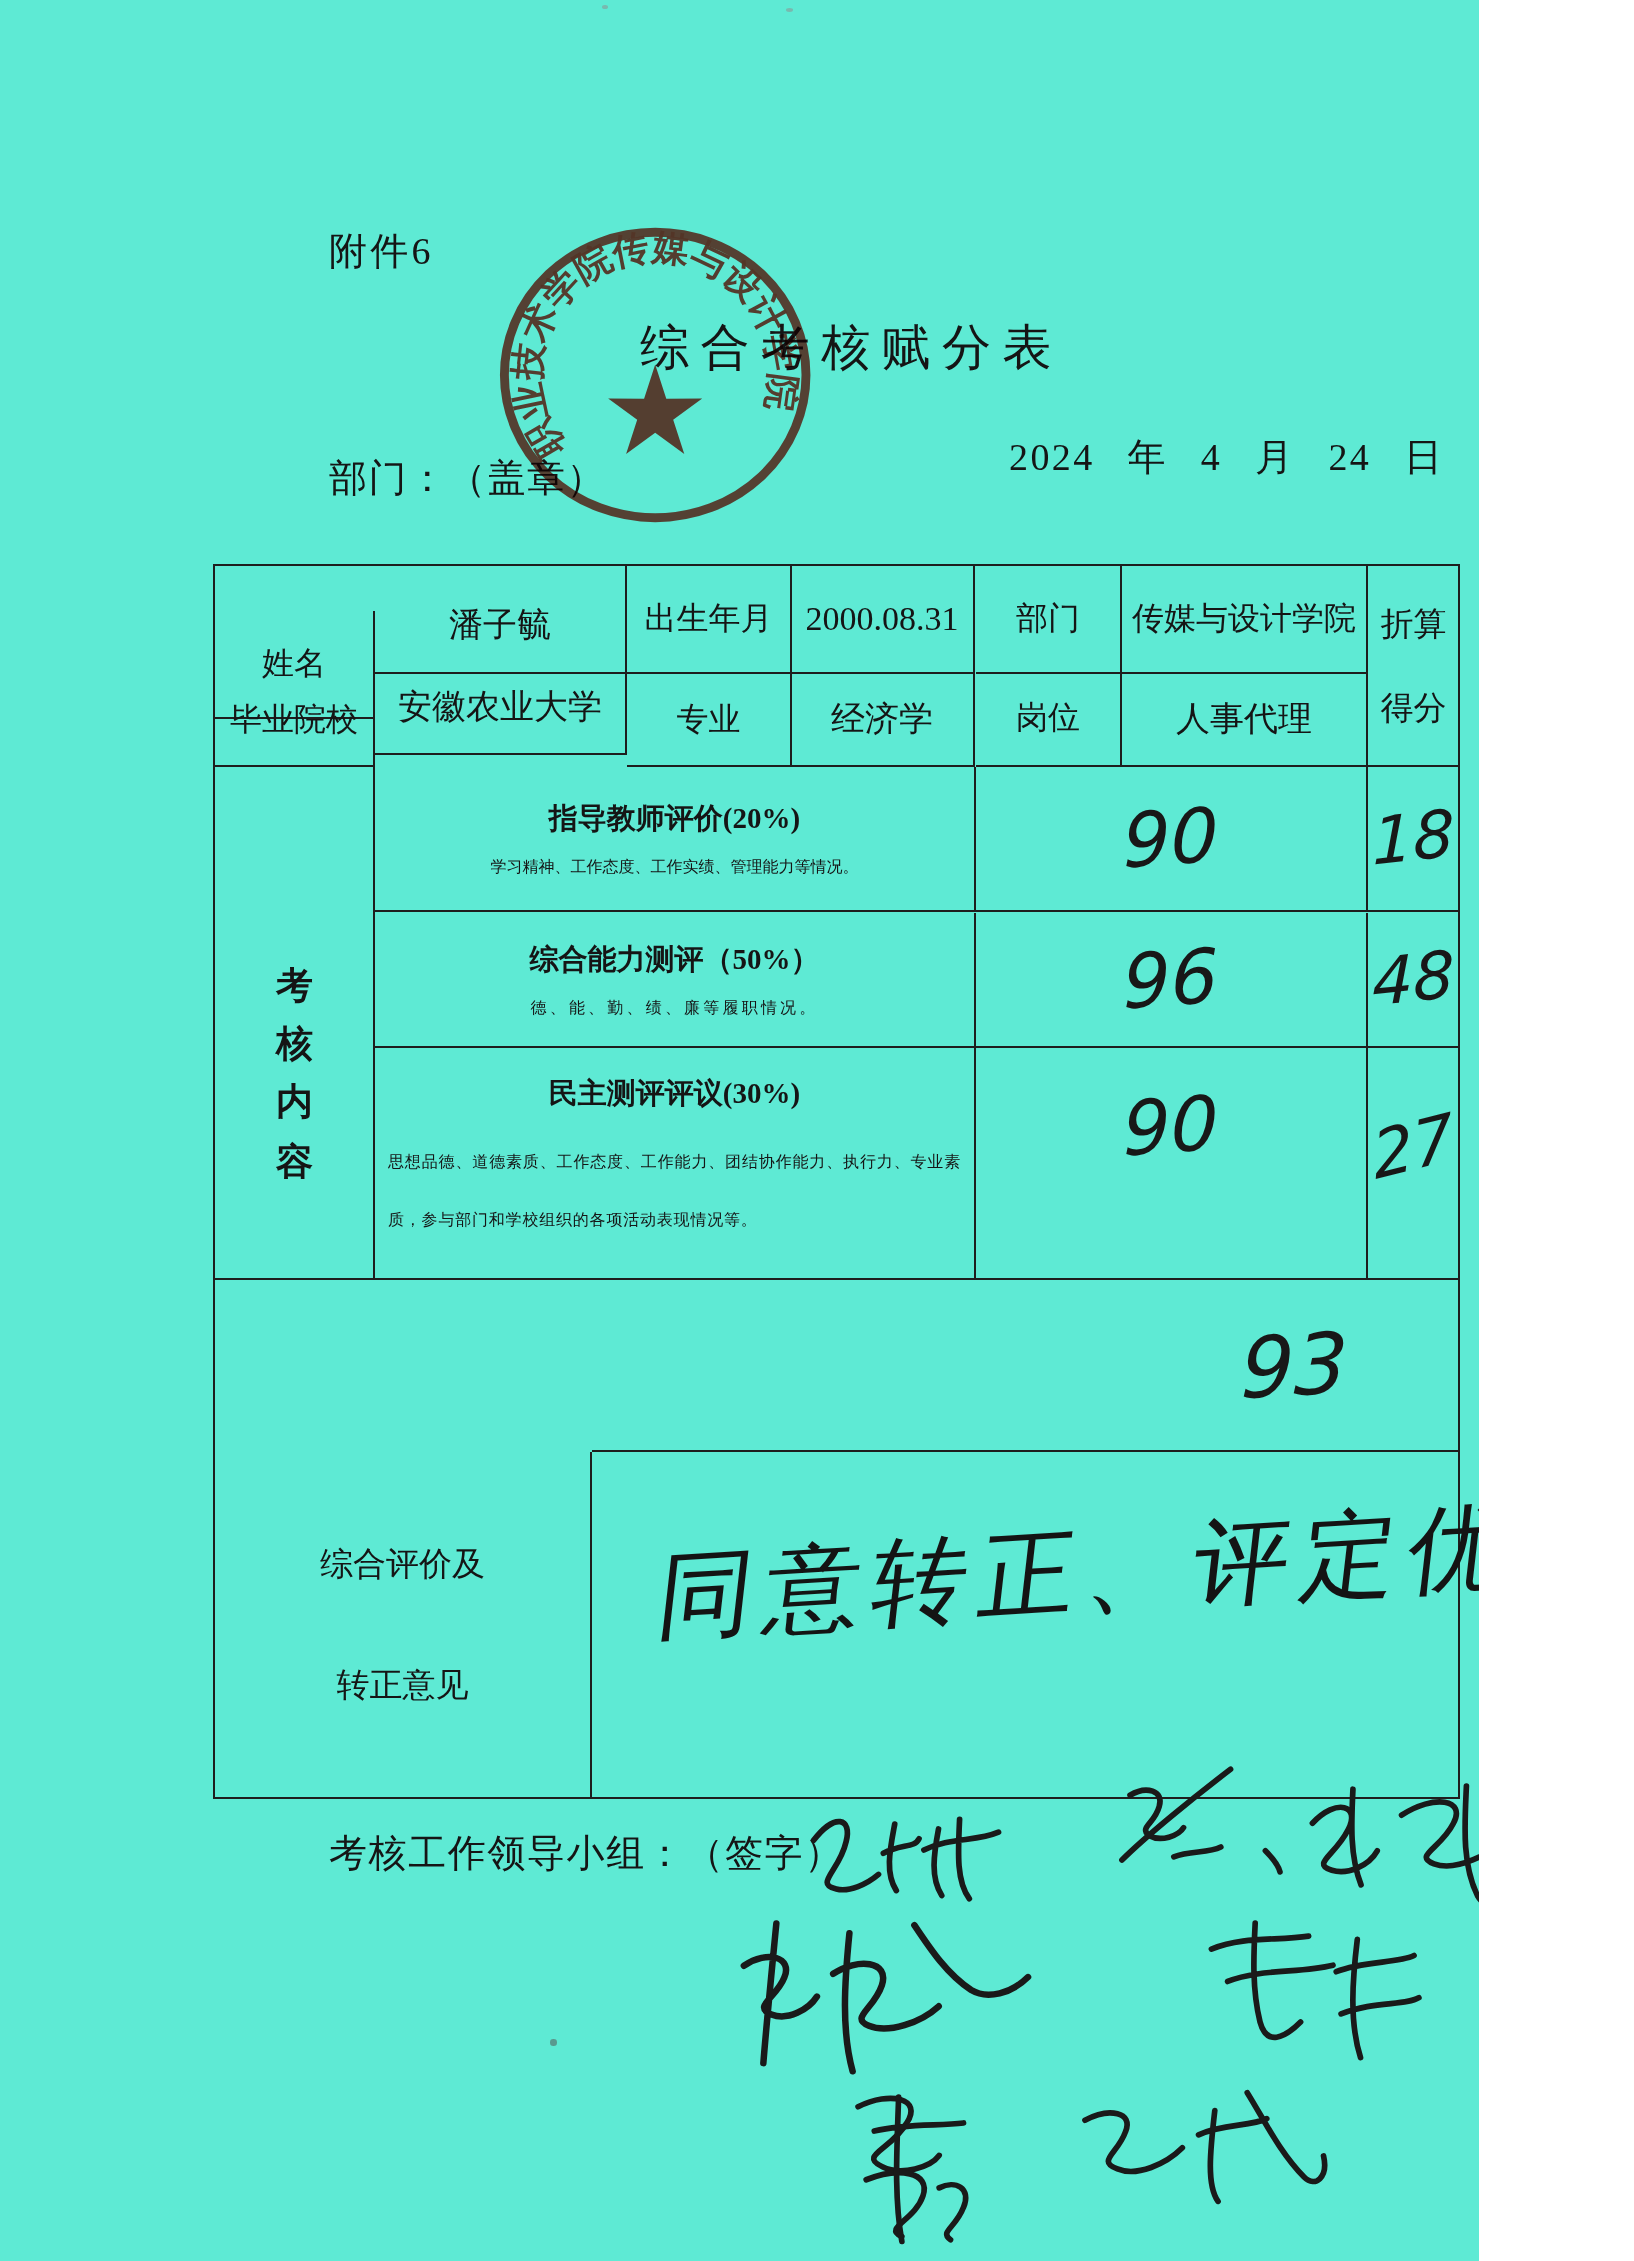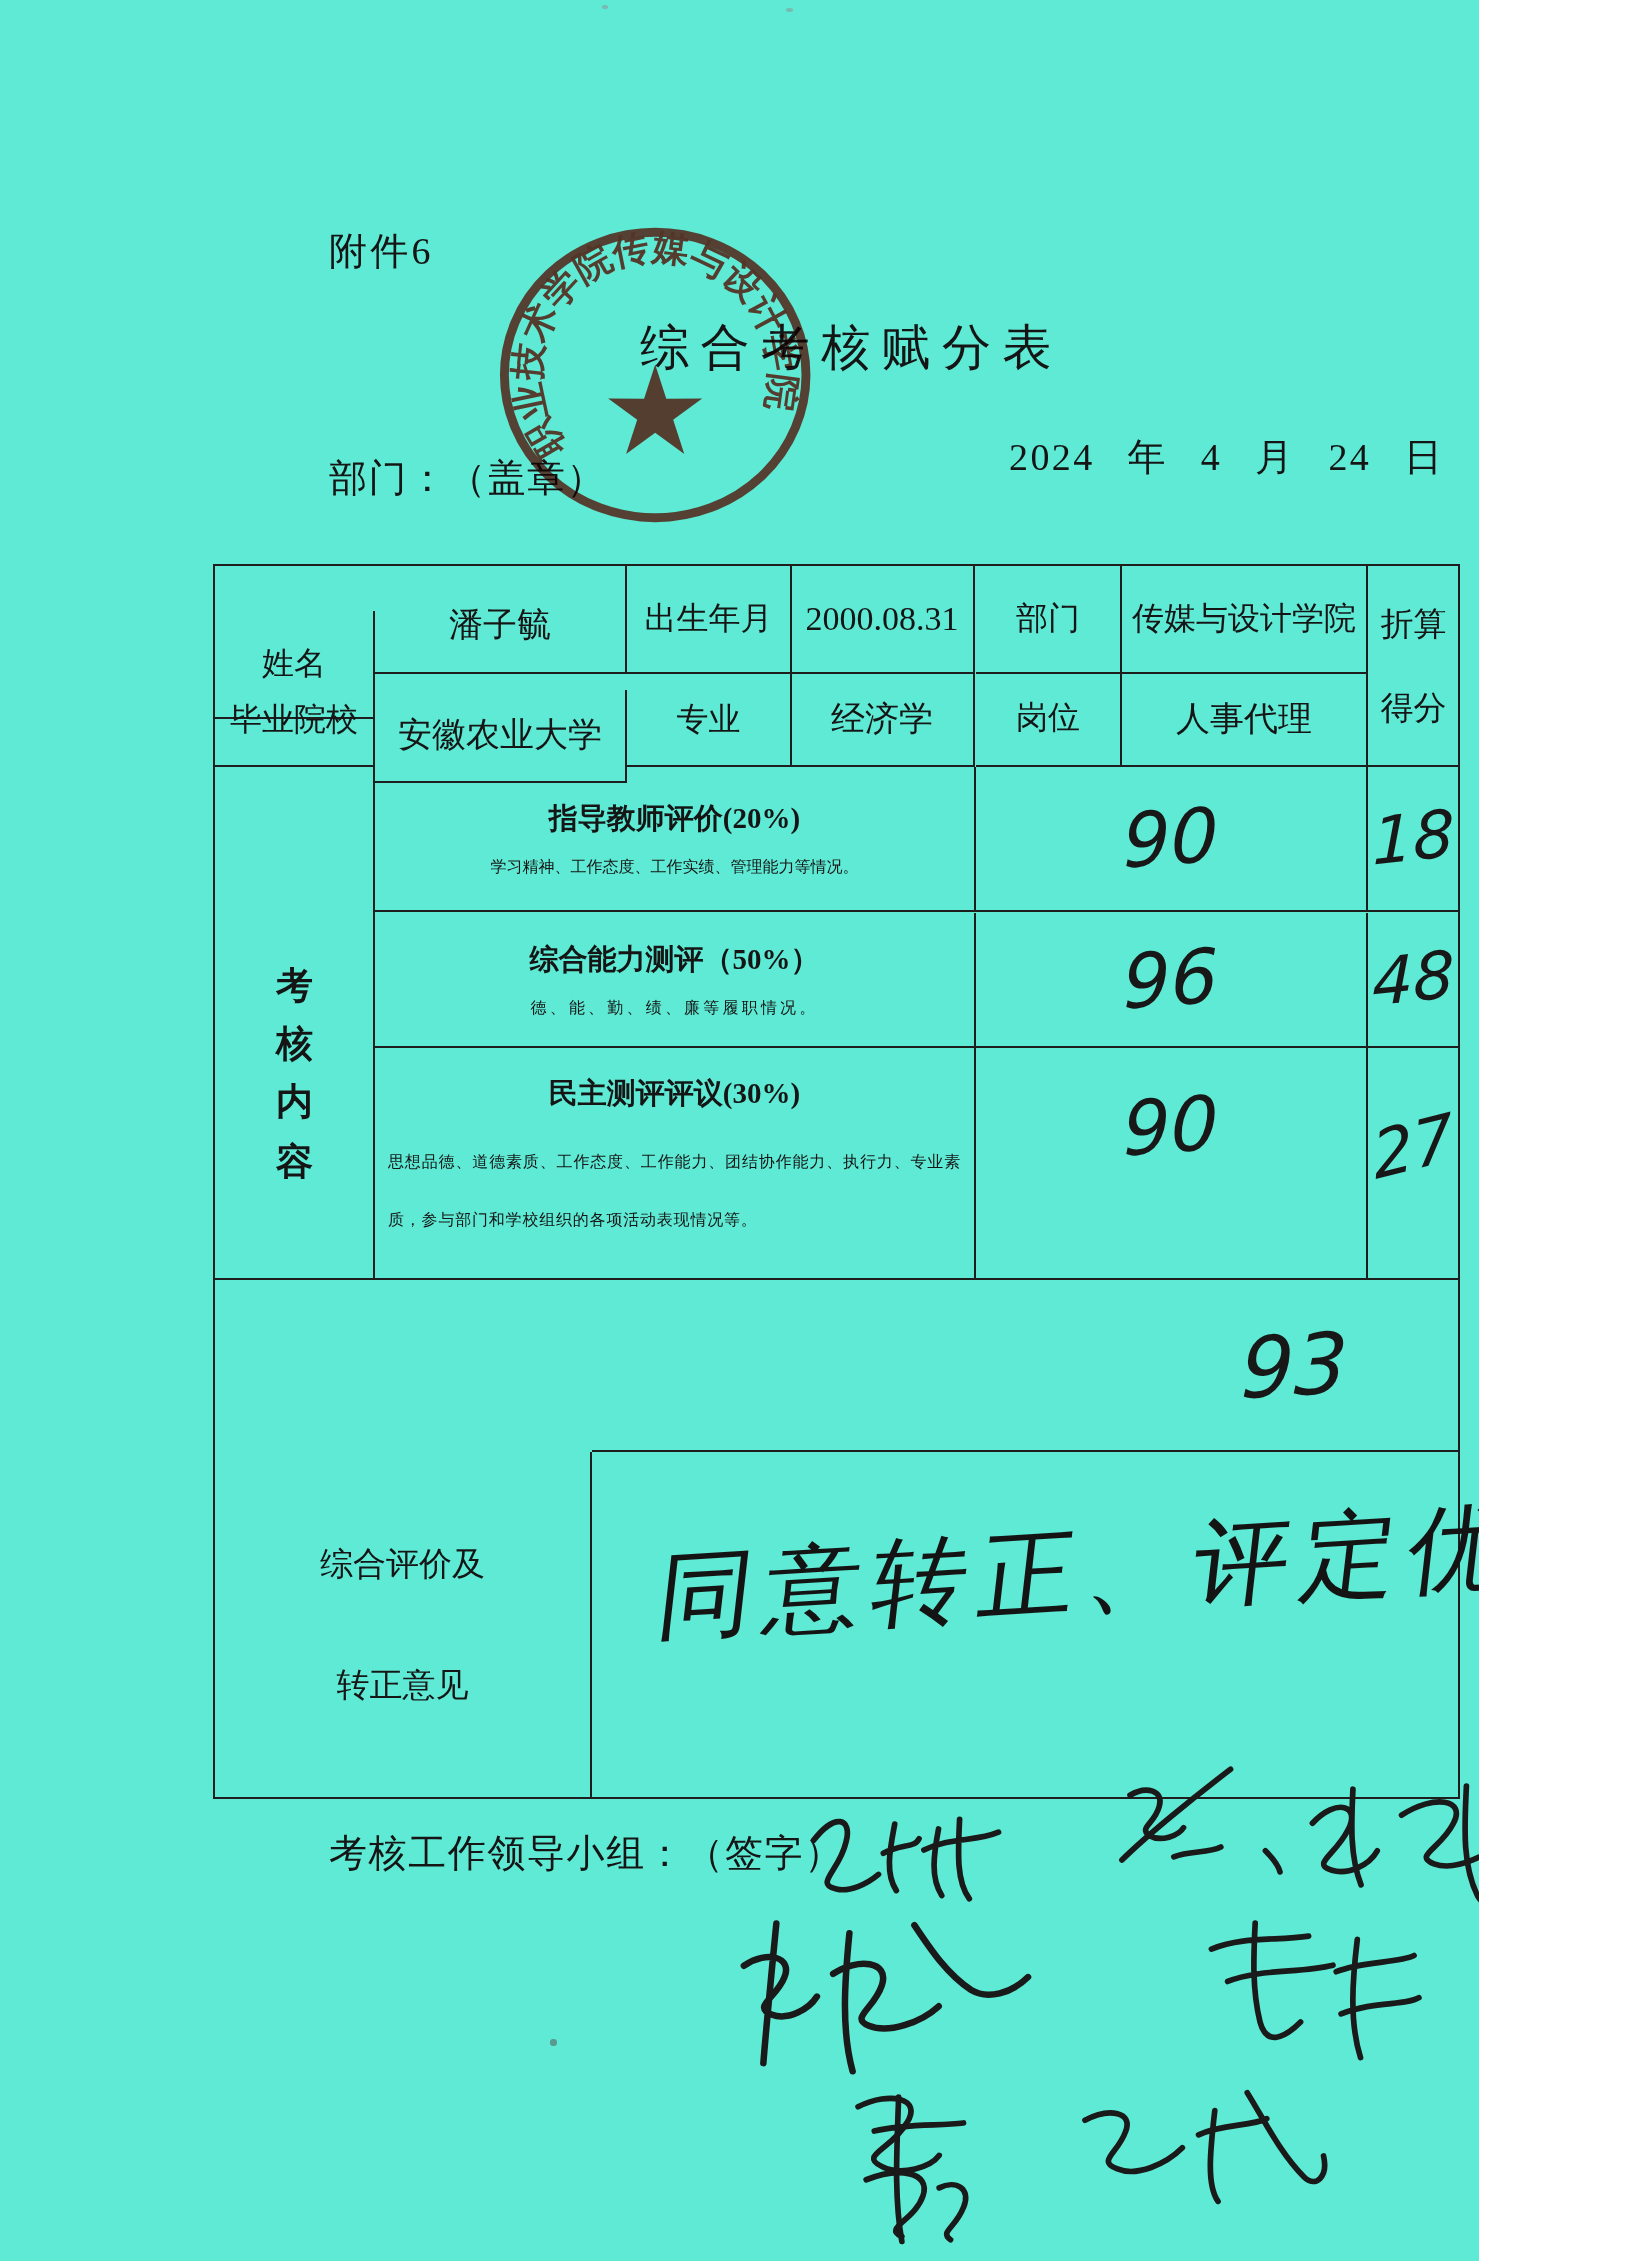--- a/index.html
+++ b/index.html
@@ -80,21 +80,21 @@
     <div class="cell val" style="left:160px;top:0;width:252px;height:108px;padding-top:11.4px;">潘子毓</div>
     <div class="cell" style="left:412px;top:0;width:165px;height:108px;">出生年月</div>
     <div class="cell val" style="left:576px;top:0;width:184px;height:108px;">2000.08.31</div>
     <div class="cell" style="left:761px;top:0;width:146px;height:108px;">部门</div>
     <div class="cell val" style="left:907px;top:0;width:246px;height:108px;font-size:32px;">传媒与设计学院</div>
     <div class="cell no-r" style="left:1153px;top:0;width:91px;height:201px;">
       <span class="wrap2">折算得分</span>
     </div>
 
     <div class="cell" style="left:0;top:108px;width:160px;height:93px;">毕业院校</div>
-    <div class="cell val" style="left:160px;top:124px;width:252px;height:93px;">安徽农业大学</div>
+    <div class="cell val" style="left:160px;top:96px;width:252px;height:93px;">安徽农业大学</div>
     <div class="cell" style="left:412px;top:108px;width:165px;height:93px;">专业</div>
     <div class="cell val" style="left:576px;top:108px;width:184px;height:93px;">经济学</div>
     <div class="cell" style="left:761px;top:108px;width:146px;height:93px;font-family:Liberation Mono, monospace;">岗位</div>
     <div class="cell val" style="left:907px;top:108px;width:246px;height:93px;">人事代理</div>
 
     <div class="cell" style="left:0;top:201px;width:160px;height:513px;">
       <span class="vlabel">考核内容</span>
     </div>
 
     <div class="cell itemcell" style="left:160px;top:201px;width:601px;height:145px;">

